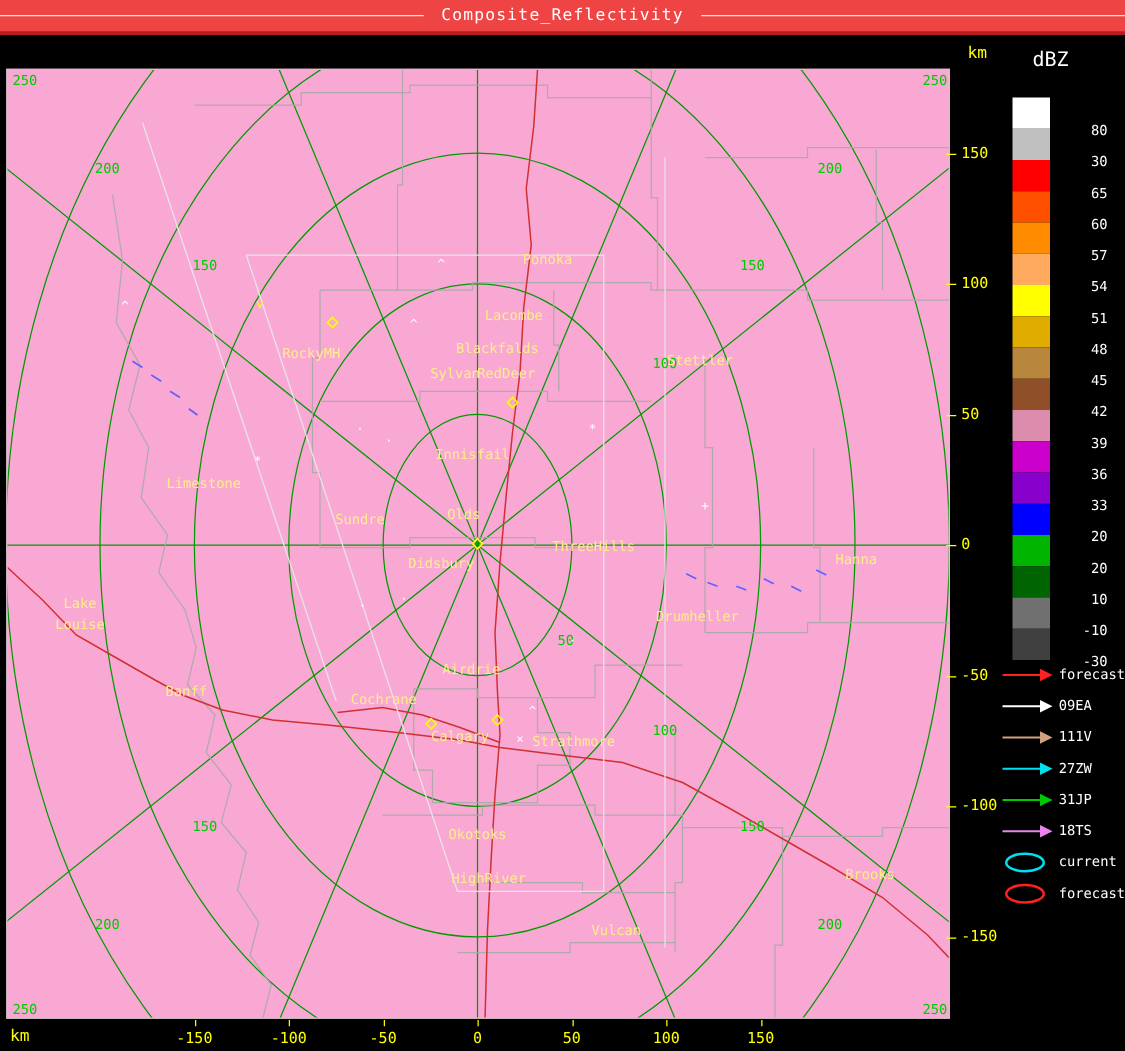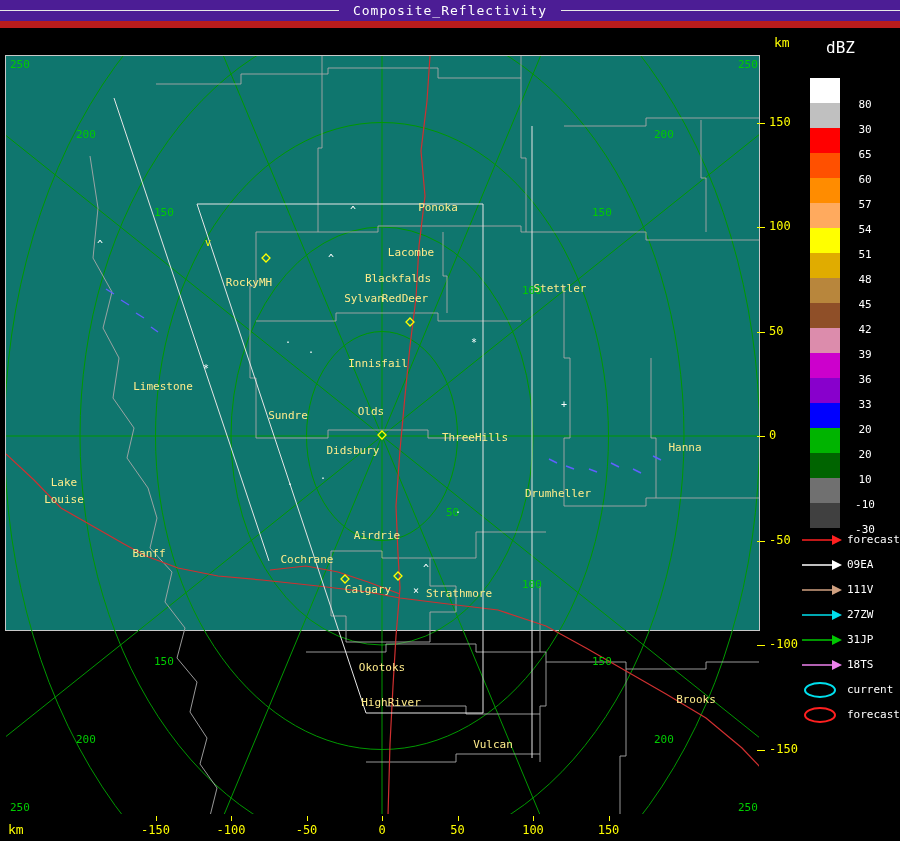--- a/index.html
+++ b/index.html
@@ -1,33 +1,33 @@
 <!DOCTYPE html>
 <html><head>
 <meta charset="utf-8">
 <style>
   *{margin:0;padding:0;box-sizing:border-box}
   html,body{background:#000}
   body{width:900px;height:841px;position:relative;overflow:hidden;
        font-family:"DejaVu Sans Mono","Liberation Mono",monospace}
   #app{position:absolute;inset:0}
   .titlebar{position:absolute;left:0;top:0;width:900px;height:28px;display:flex;
-            align-items:center;border-bottom:7px solid #b91c1c;background:#4c1d95}
+            align-items:center;border-bottom:3px solid #b91c1c;background:#ef4444}
   .rule{flex:1;height:1px;background:#e8e8e8}
   .title{color:#ffffff;font-size:13px;padding:0 14px;letter-spacing:1px;white-space:nowrap}
   .timestamp{position:absolute;left:8px;top:35px;color:#ffff00;font-size:13px}
   .unit-top-right{position:absolute;left:774px;top:35px;color:#ffff00;font-size:13px}
-  .map-frame{position:absolute;left:5px;top:55px;width:755px;height:576px;
-             border:1px solid #c8c8c8;background:#0f766e}
+  .map-frame{position:absolute;left:5px;top:55px;width:755px;height:760px;
+             border:1px solid #c8c8c8;background:#f9a8d4}
   svg text{font-family:"DejaVu Sans Mono","Liberation Mono",monospace}
   .colorbar-title{position:absolute;left:826px;top:38px;color:#ffffff;font-size:16px}
   #colorbar{position:absolute;left:810px;top:78px}
   .cb-row{position:relative;width:88px;height:25px}
   .cb-swatch{position:absolute;left:0;top:0;width:30px;height:25px}
-  .cb-label{position:absolute;left:34px;bottom:-8px;width:42px;text-align:center;
+  .cb-label{position:absolute;left:34px;bottom:-8px;width:42px;text-align:right;
             color:#ffffff;font-size:11px}
   #legend{position:absolute;left:800px;top:527px}
   .lg-row{display:flex;align-items:center;height:25px}
   .lg-sym{width:44px;height:20px;flex:0 0 44px}
   .lg-label{color:#ffffff;font-size:11px;margin-left:3px;white-space:nowrap}
   .tick-r{position:absolute;width:8px;height:1px;background:#ffff00}
   .lab-r{position:absolute;color:#ffff00;font-size:12px;width:36px;text-align:left}
   .tick-b{position:absolute;width:1px;height:5px;background:#ffff00}
   .lab-b{position:absolute;color:#ffff00;font-size:12px;width:44px;text-align:center}
   .unit-bottom-left{position:absolute;left:8px;top:822px;color:#ffff00;font-size:13px}

